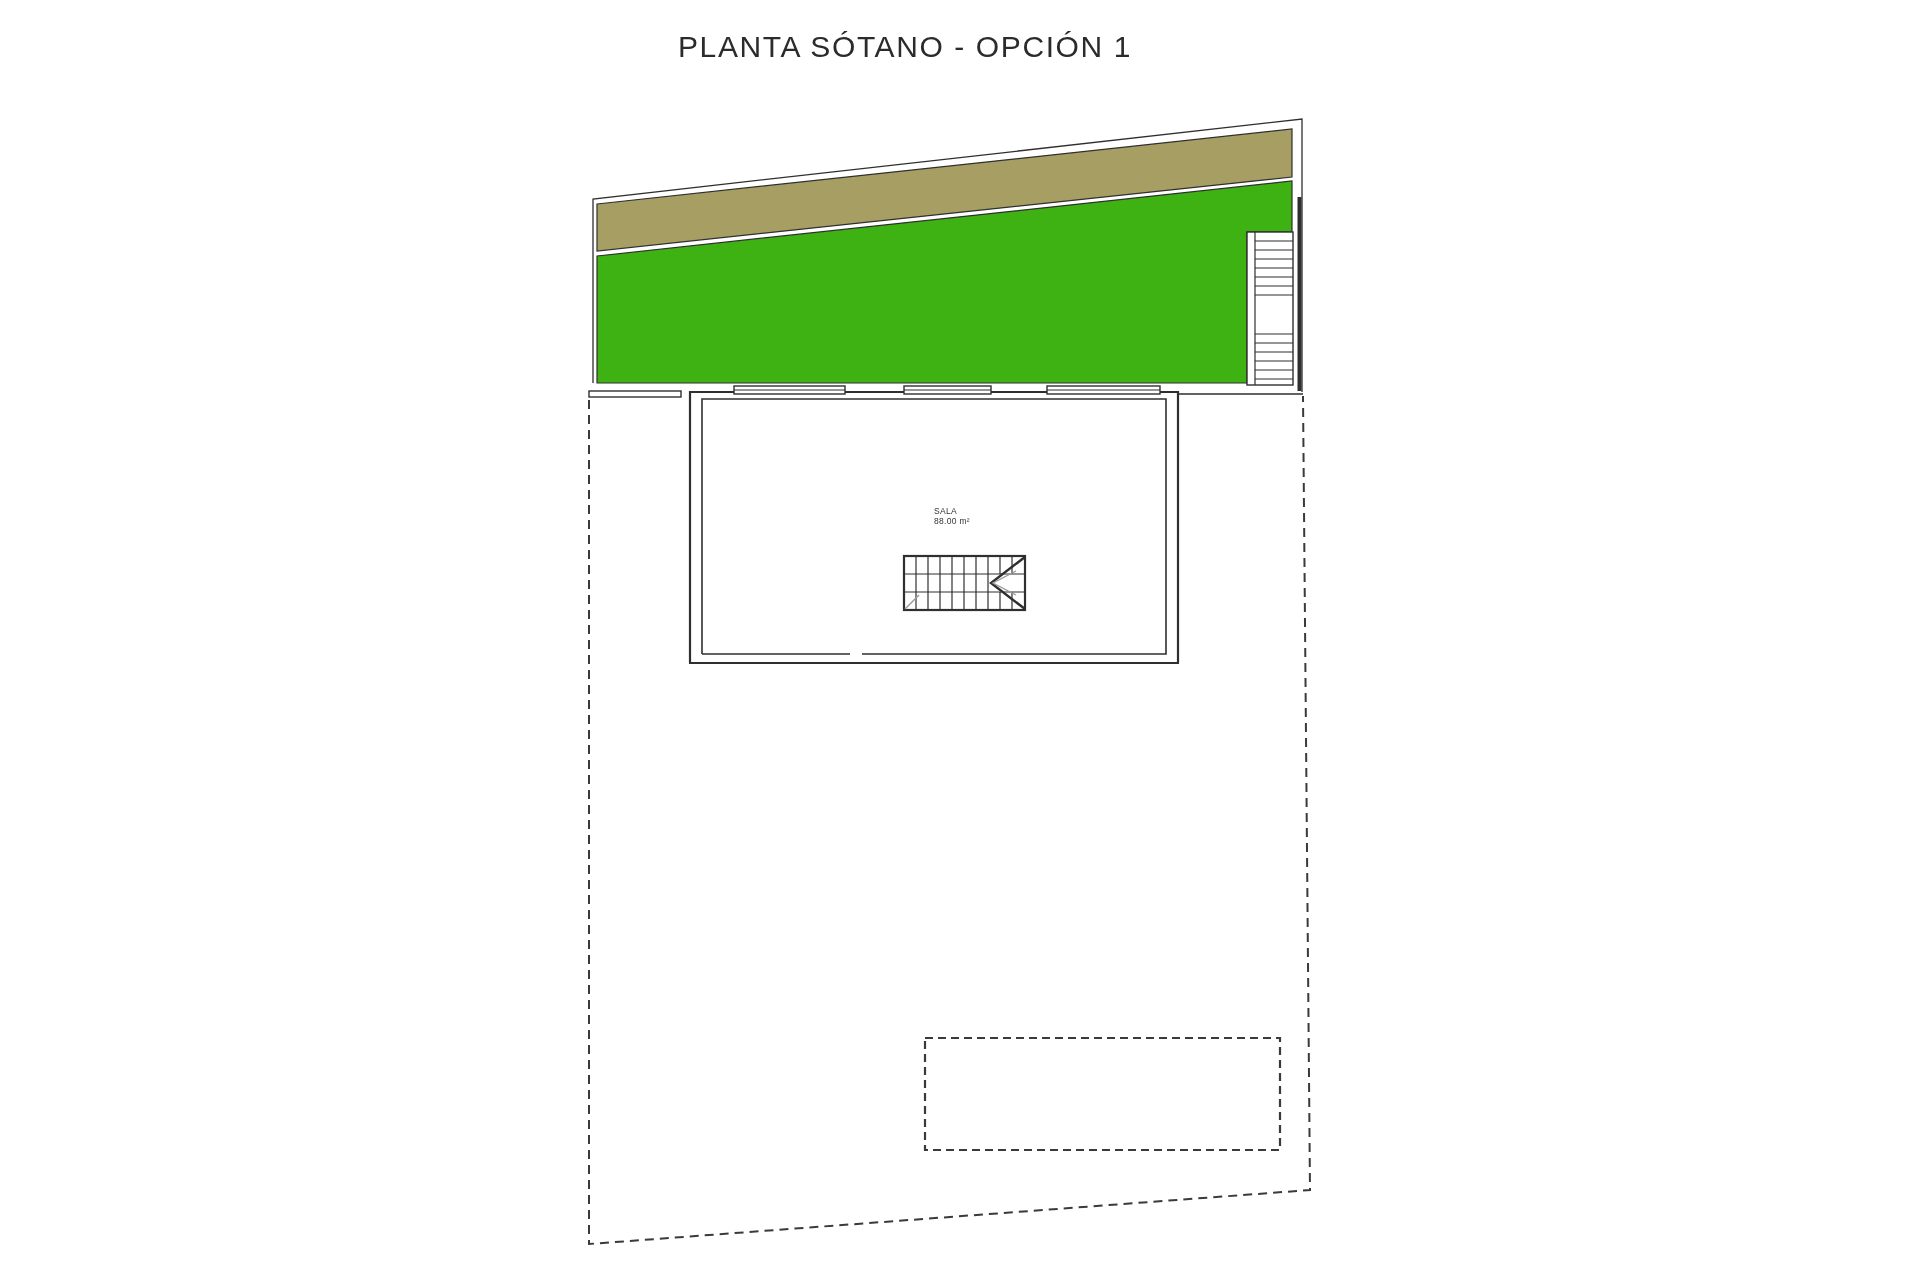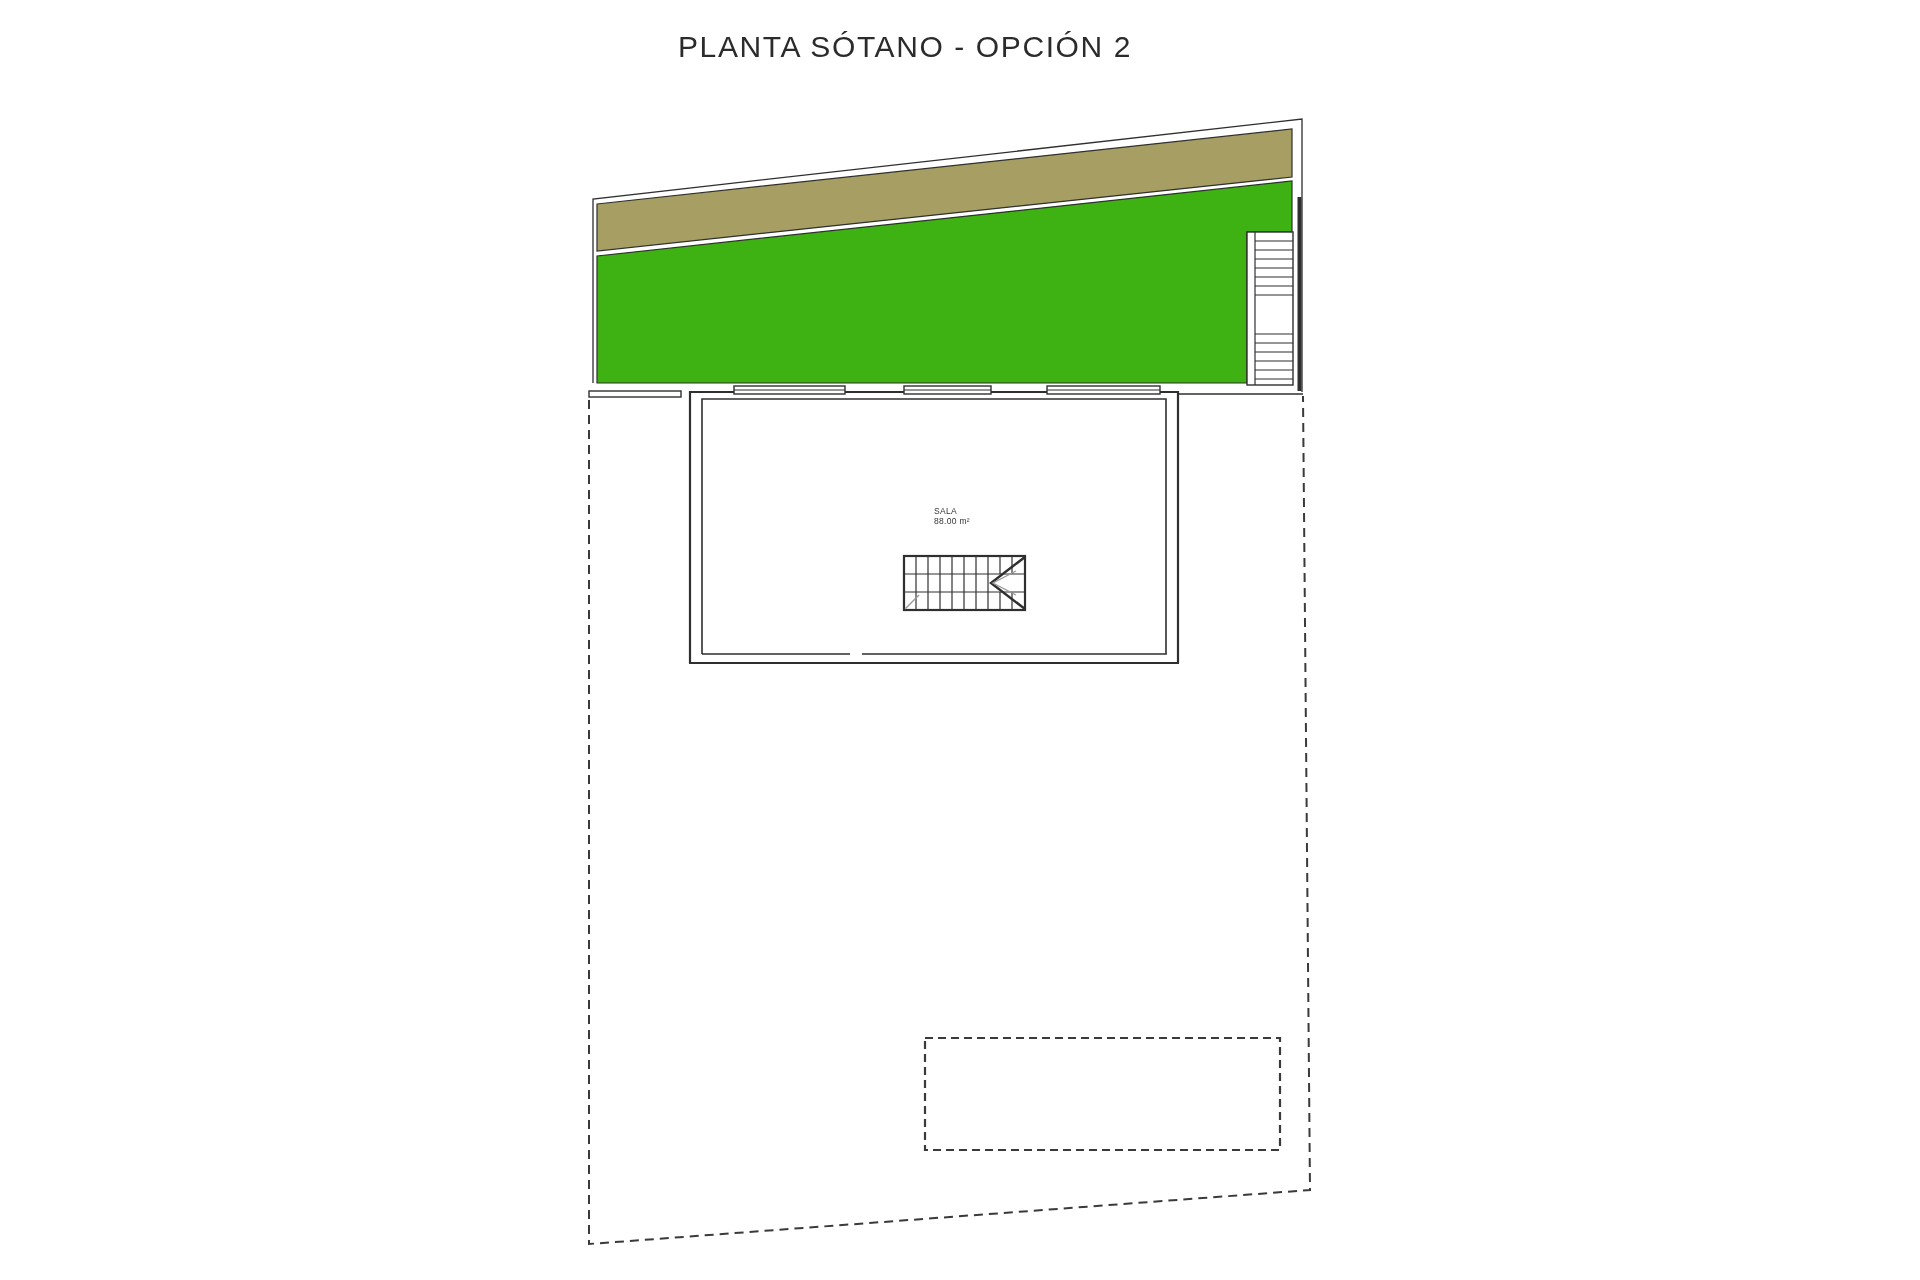--- a/index.html
+++ b/index.html
@@ -18,21 +18,21 @@
   .dashed{fill:none;stroke:var(--dashed_line);stroke-width:2;stroke-dasharray:9 6;}
   .pool{fill:none;stroke:var(--dashed_line);stroke-width:2.2;stroke-dasharray:8 5;}
   .gray{fill:none;stroke:#9a9a9a;stroke-width:1.4;}
   .bold-diag{fill:none;stroke:var(--line);stroke-width:2.4;}
   text.room-label{font-family:"Liberation Sans",sans-serif;font-size:8.5px;
                   fill:#333;letter-spacing:.3px;}
 </style>
 </head>
 <body>
 
-<div class="title">PLANTA SÓTANO - OPCIÓN 2</div>
+<div class="title">PLANTA SÓTANO - OPCIÓN 1</div>
 
 <svg width="1920" height="1280" viewBox="0 0 1920 1280">
 
   <g>
 
     <path class="thin" d="M593,383 L593,199 L1302,119 L1302,392"></path>
 
     <polygon class="soil" points="597,204 1292,129 1292,177 597,251"></polygon>
 
     <polygon class="grass" points="597,256 1292,181 1292,232 1247,232 1247,383 597,383"></polygon>

